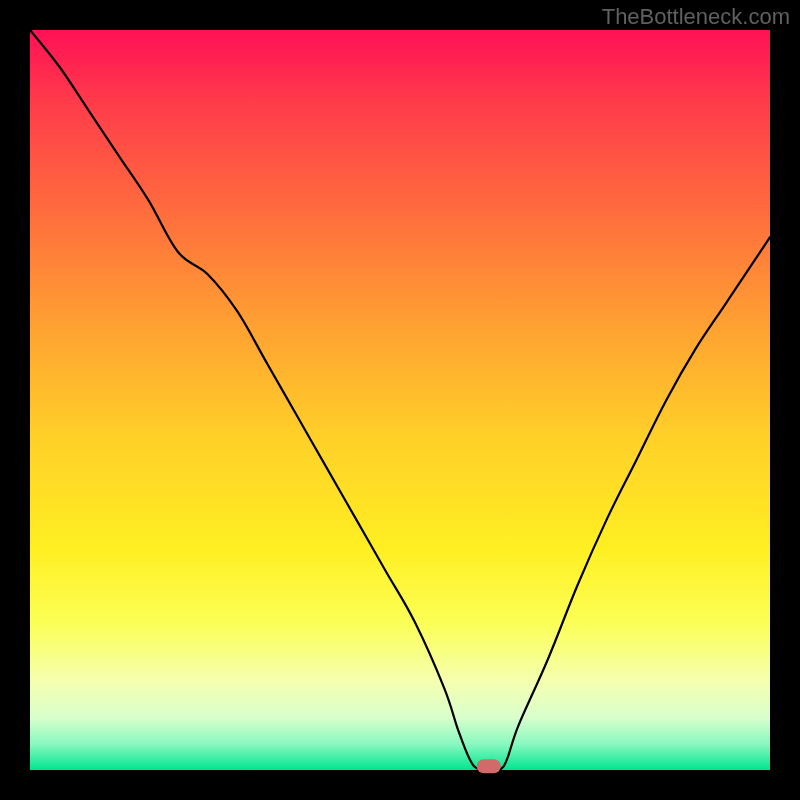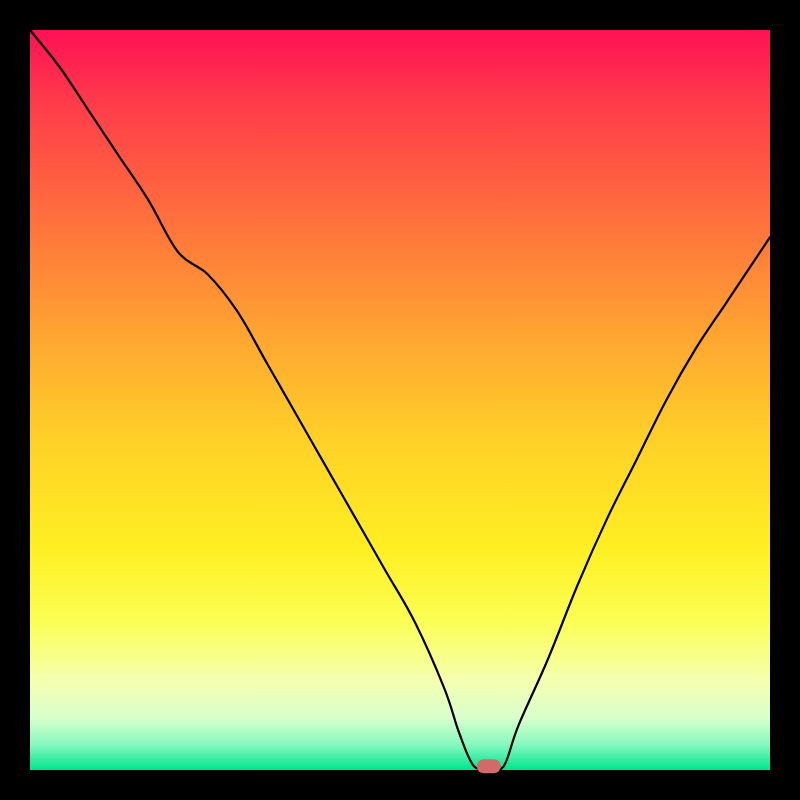--- a/index.html
+++ b/index.html
@@ -27,20 +27,21 @@
     user-select: none;
   }
   svg {
     display: block;
   }
 </style>
 </head>
 <body>
 
 <div class="chart-container">
+  <div class="watermark">TheBottleneck.com</div>
   <svg id="chart-svg" width="800" height="800" viewBox="0 0 800 800">
       <defs>
         <linearGradient id="bg-grad" x1="0" y1="0" x2="0" y2="1">
           <stop offset="0%" stop-color="#ff1155"></stop>
           <stop offset="10%" stop-color="#ff3c4a"></stop>
           <stop offset="25%" stop-color="#ff6e3d"></stop>
           <stop offset="40%" stop-color="#ffa132"></stop>
           <stop offset="55.00000000000001%" stop-color="#ffd028"></stop>
           <stop offset="70%" stop-color="#ffef22"></stop>
           <stop offset="80%" stop-color="#fbff55"></stop>

